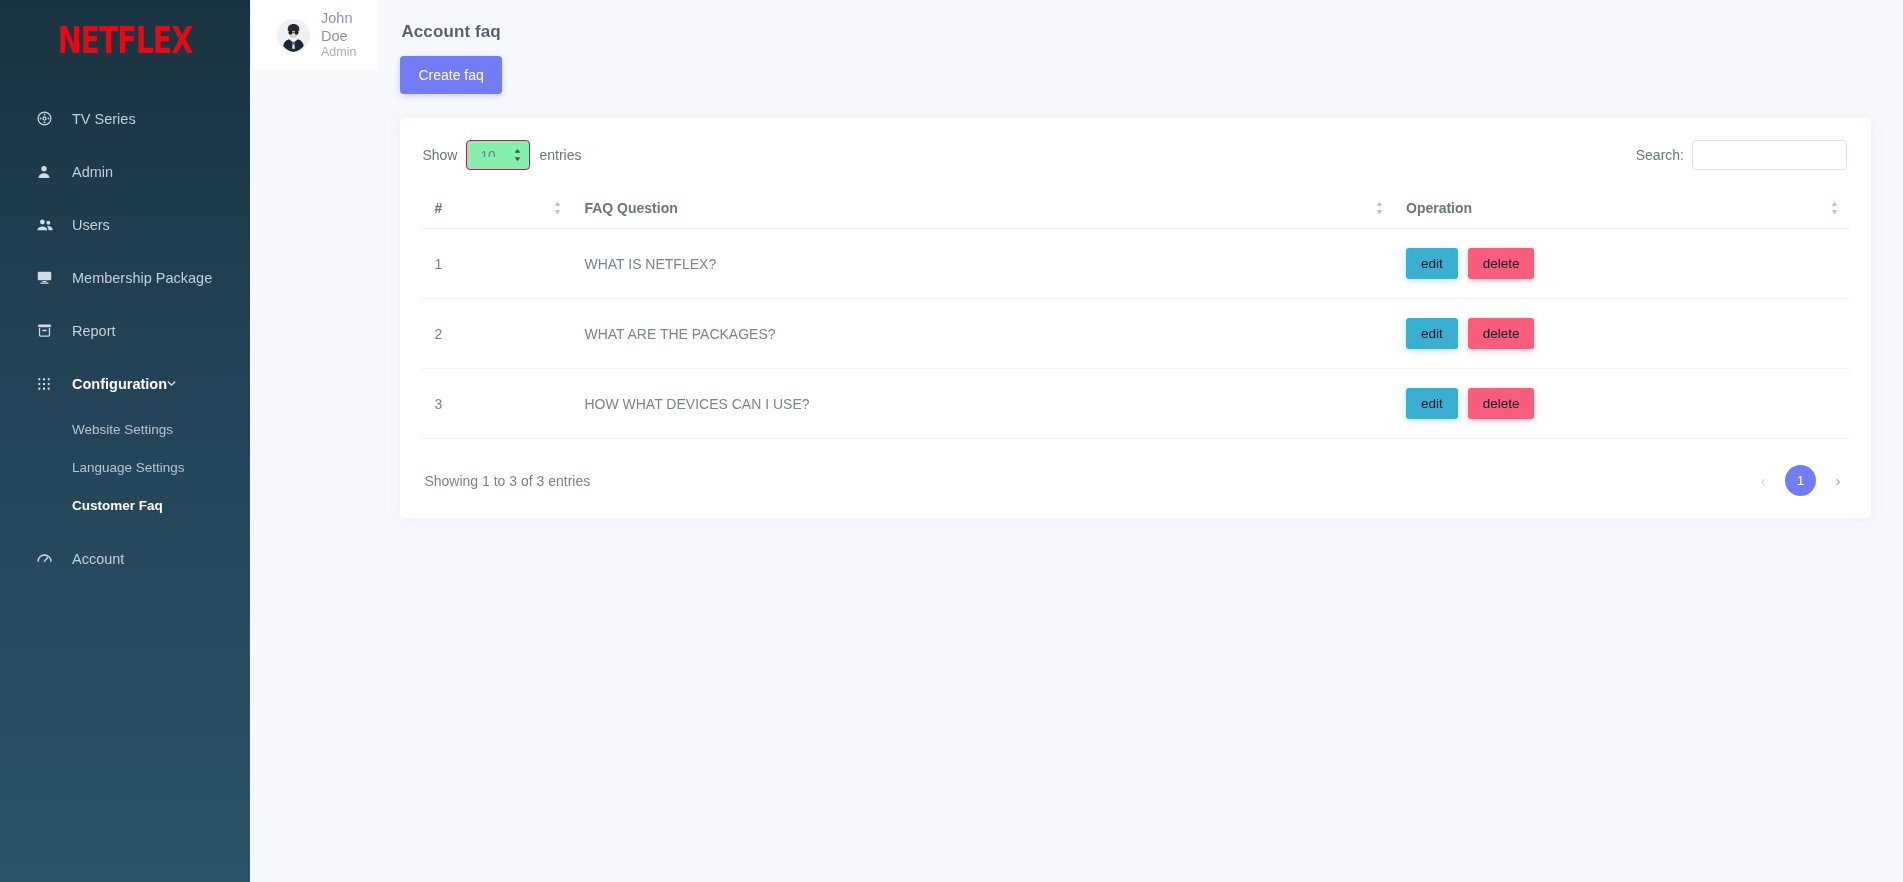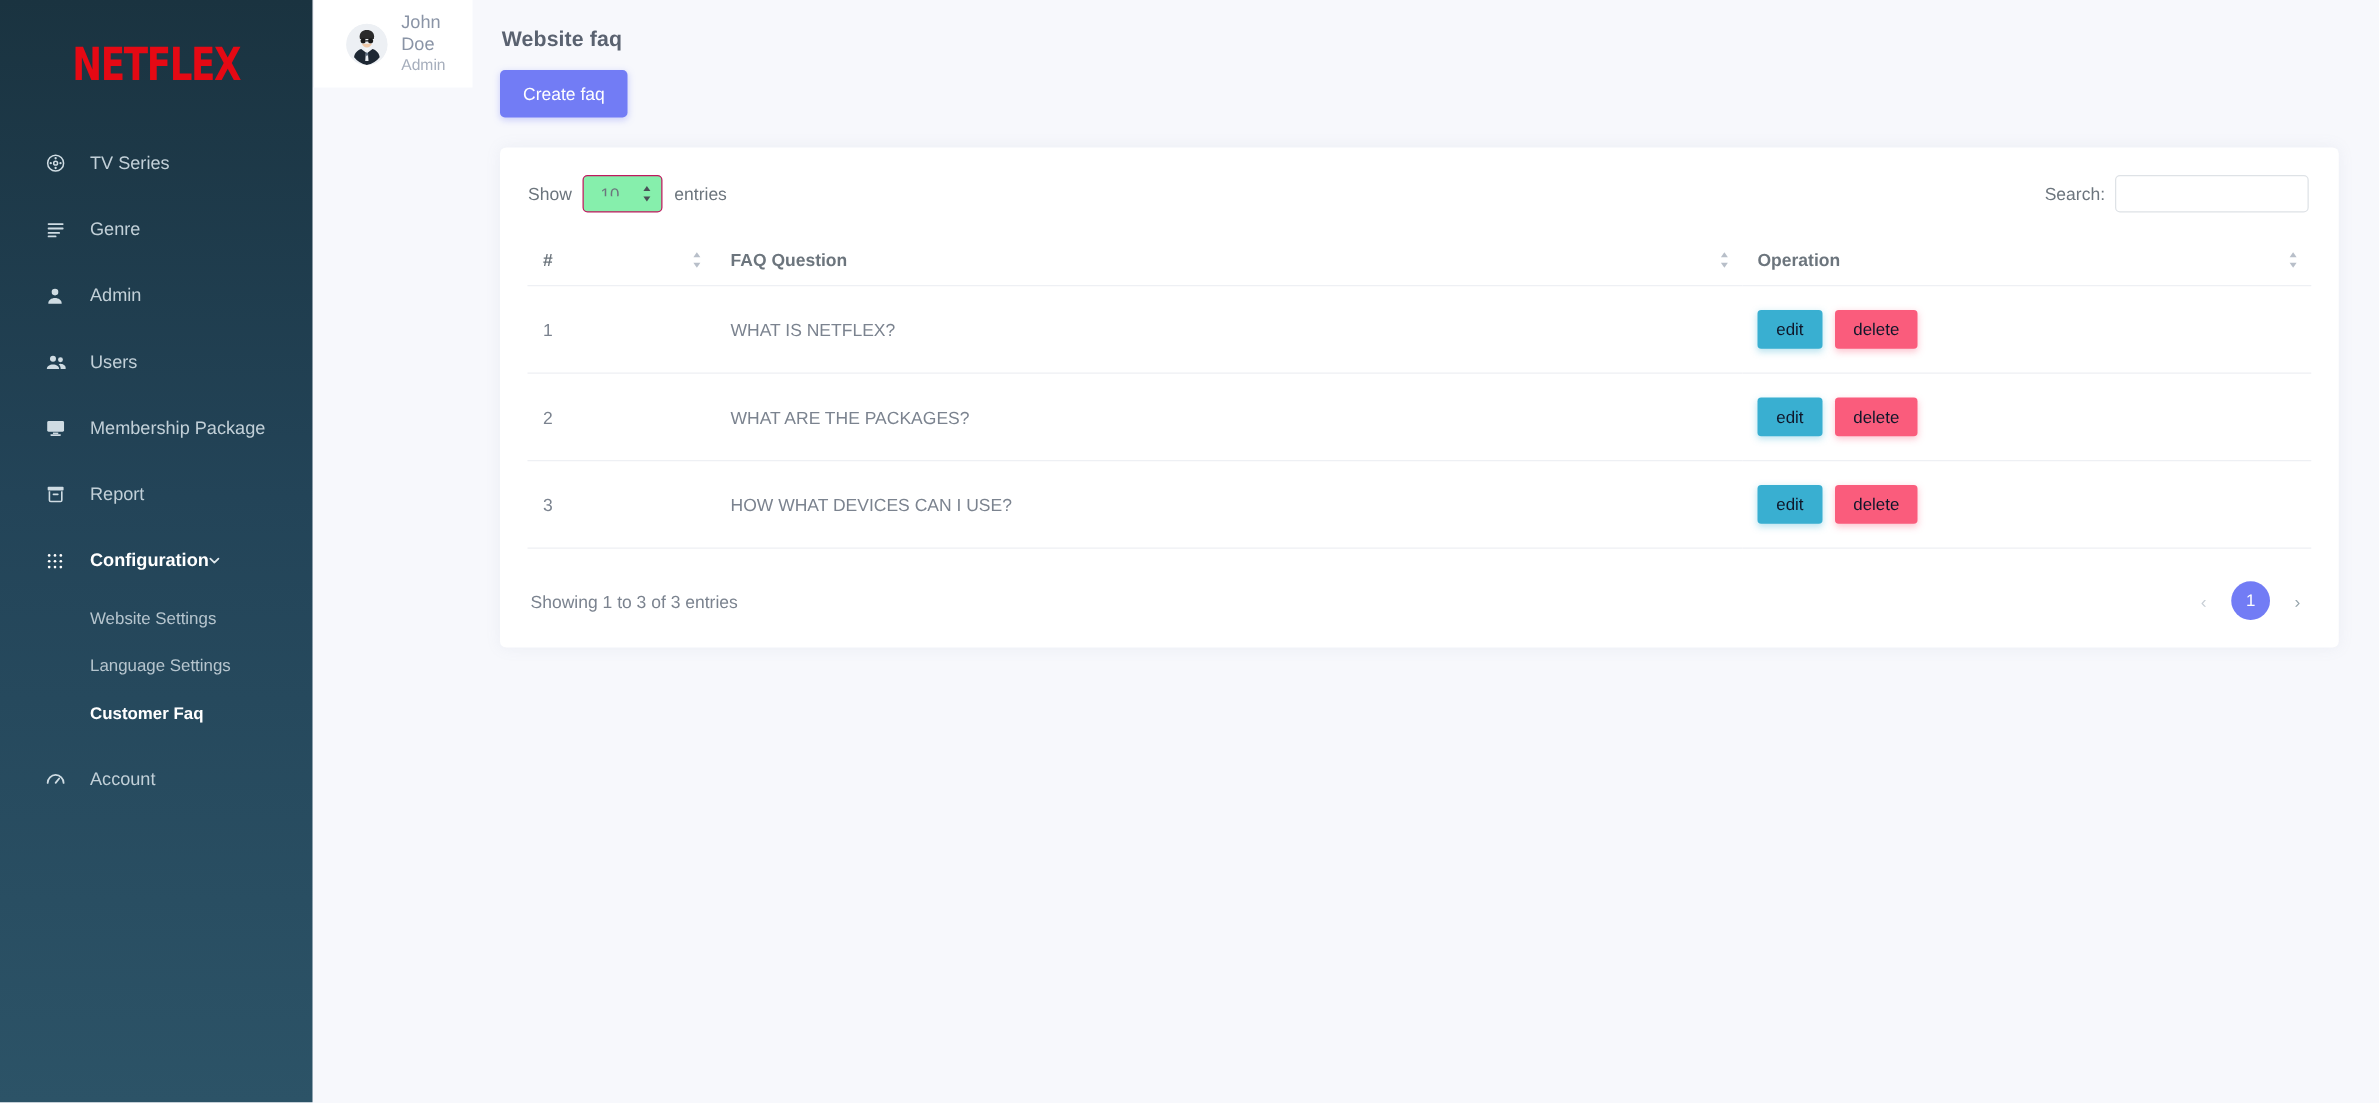--- a/index.html
+++ b/index.html
@@ -14,21 +14,21 @@
 
   .app { display: flex; width: 1903px; height: 882px; }
 
   
   .sidebar {
     width: 250px;
     flex: 0 0 250px;
     height: 882px;
     background: linear-gradient(180deg, #1a3340 0%, #234458 45%, #2c5367 100%);
     color: #c6d3da;
-    padding-top: 12px;
+    padding-top: 0;
     position: relative;
     overflow: hidden;
   }
   .brand {
     height: 80px;
     display: flex;
     align-items: center;
     justify-content: center;
   }
   .brand-text {
@@ -304,28 +304,20 @@
               <circle cx="12" cy="12" r="2.2"></circle>
               <circle cx="12" cy="6.5" r="1.3" fill="currentColor" stroke="none"></circle>
               <circle cx="12" cy="17.5" r="1.3" fill="currentColor" stroke="none"></circle>
               <circle cx="6.5" cy="12" r="1.3" fill="currentColor" stroke="none"></circle>
               <circle cx="17.5" cy="12" r="1.3" fill="currentColor" stroke="none"></circle>
             </svg>
         </span>
         <span class="nav-label">TV Series</span>
       </div>
 
-      <div class="nav-item">
-        <span class="nav-ico">
-          <svg width="17" height="17" viewBox="0 0 24 24" fill="none" stroke="currentColor" stroke-width="2" stroke-linecap="round">
-              <path d="M4 6h16M4 11h16M4 16h12M4 20h8"></path>
-            </svg>
-        </span>
-        <span class="nav-label">Genre</span>
-      </div>
 
       <div class="nav-item">
         <span class="nav-ico">
           <svg width="16" height="16" viewBox="0 0 24 24" fill="currentColor">
               <circle cx="12" cy="7" r="4"></circle>
               <path d="M4 21v-1c0-3.3 3.6-6 8-6s8 2.7 8 6v1H4z"></path>
             </svg>
         </span>
         <span class="nav-label">Admin</span>
       </div>
@@ -432,21 +424,21 @@
         </span>
         <span class="user-meta">
           <span class="user-name">John Doe</span>
           <span class="user-role">Admin</span>
         </span>
       </div>
     </header>
 
     <div class="content">
 
-      <h1 class="page-title">Website faq</h1>
+      <h1 class="page-title">Account faq</h1>
 
       <button class="btn-create">Create faq</button>
 
       <div class="card">
 
         <div class="card-top">
 
           <div class="length-box">
             <span>Show</span>
             <span class="select-wrap">

